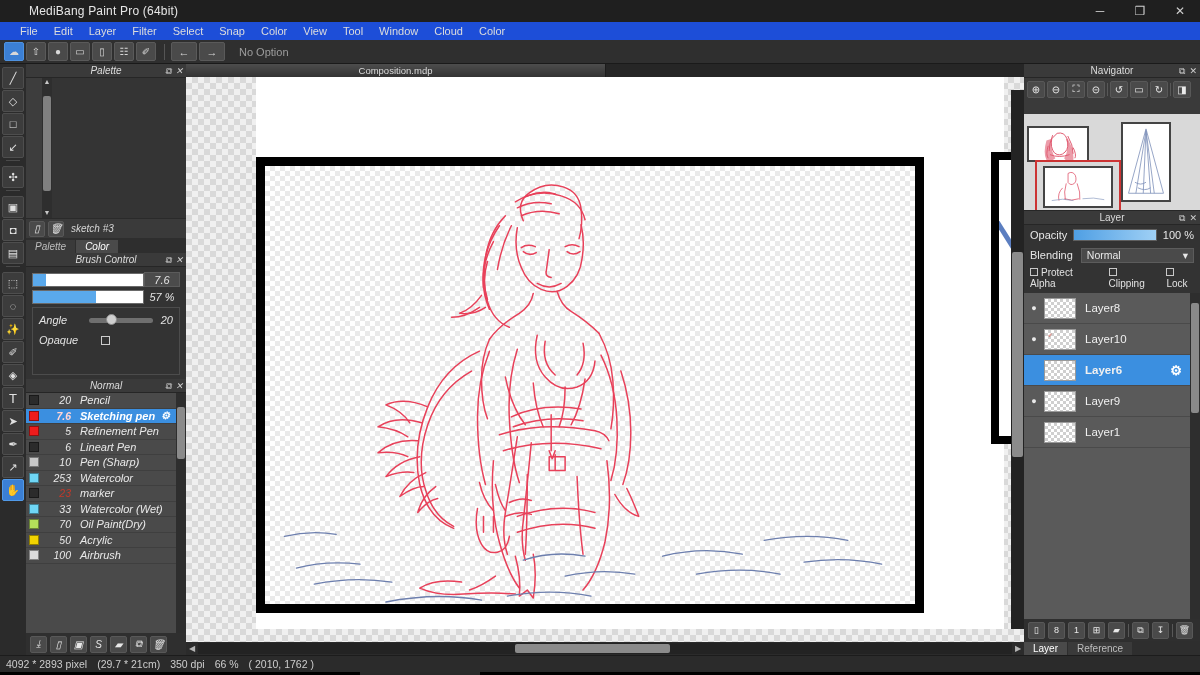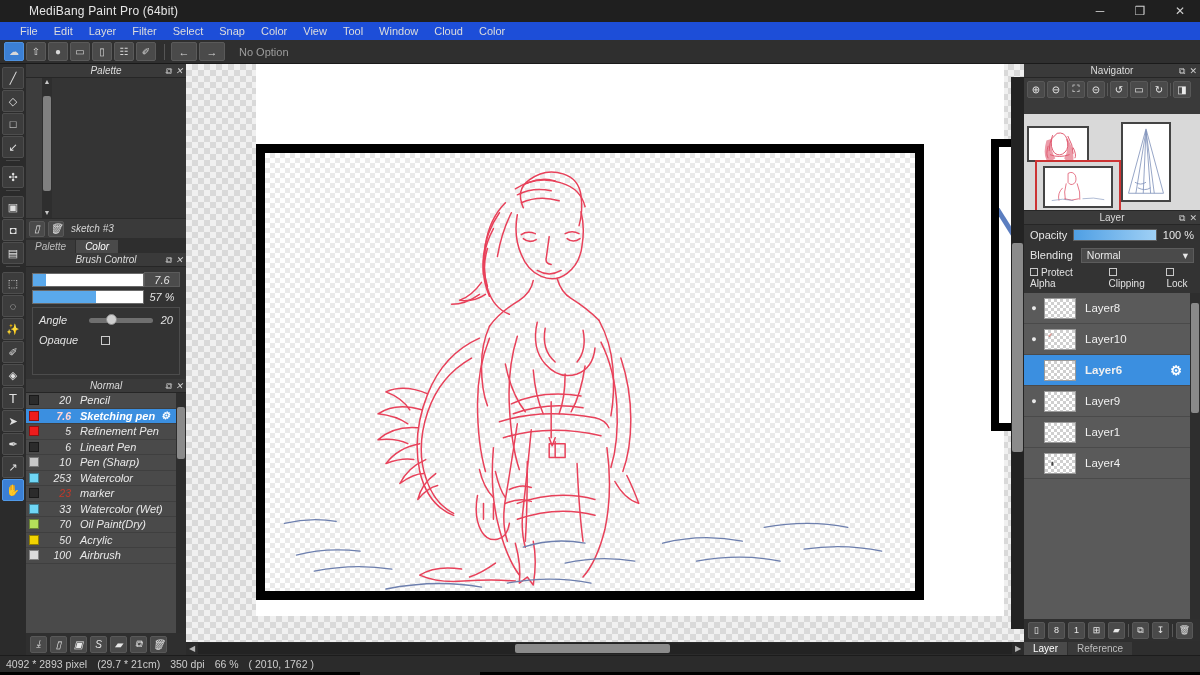--- a/index.html
+++ b/index.html
@@ -522,20 +522,23 @@
           <div class="mini-btn" style="width: 17px; height: 17px;">▣</div>
           <div class="mini-btn" style="width: 17px; height: 17px;">S</div>
           <div class="mini-btn" style="width: 17px; height: 17px;">▰</div>
           <div class="mini-btn" style="width: 17px; height: 17px;">⧉</div>
           <div class="mini-btn" style="width: 17px; height: 17px;">🗑</div>
         </div>
     </div>
   </div>
 
   <div id="canvasarea">
+    <div id="doctabs">
+      <div id="doctab">Composition.mdp</div>
+    </div>
     <div id="canvasviewport">
       <div id="paper"></div>
       <div id="artframe">
         <svg id="art" viewBox="0 0 650 440" width="650" height="438">
           <g fill="none" stroke="#e8415a" stroke-width="1.5" stroke-linecap="round" stroke-linejoin="round">
 
             <path d="M258 55 q-8 -18 6 -28 q16 -12 34 -6 q16 5 18 22 q2 16 -2 30"></path>
             <path d="M252 62 q-4 22 4 40 q6 16 20 22 q14 6 26 -3 q13 -10 15 -28 q3 -18 -1 -34"></path>
             <path d="M256 82 q6 -4 14 -1 M300 81 q7 -4 14 0"></path>
             <path d="M258 86 q6 5 13 1 M302 86 q6 5 13 0"></path>
@@ -735,27 +738,20 @@
             </div>
             <div class="layrow">
               <span class="eye">●</span>
               <span class="lthumb"></span>
               <span>Layer9</span>
             </div>
             <div class="layrow">
               <span class="eye"></span>
               <span class="lthumb"></span>
               <span>Layer1</span>
-            </div>
-            <div class="layrow">
-              <span class="eye"></span>
-              <span class="lthumb">
-                <span class="mk" style="left: 6px; top: 6px; color: rgb(68, 68, 68);">▮</span>
-              </span>
-              <span>Layer4</span>
             </div>
           </div>
         <div id="layer-sb">
             <div class="thumb"></div>
           </div>
       </div>
       <div id="layer-foot">
           <div class="mini-btn" style="width: 17px; height: 17px; font-size: 9px;">▯</div>
           <div class="mini-btn" style="width: 17px; height: 17px; font-size: 9px;">8</div>
           <div class="mini-btn" style="width: 17px; height: 17px; font-size: 9px;">1</div>

